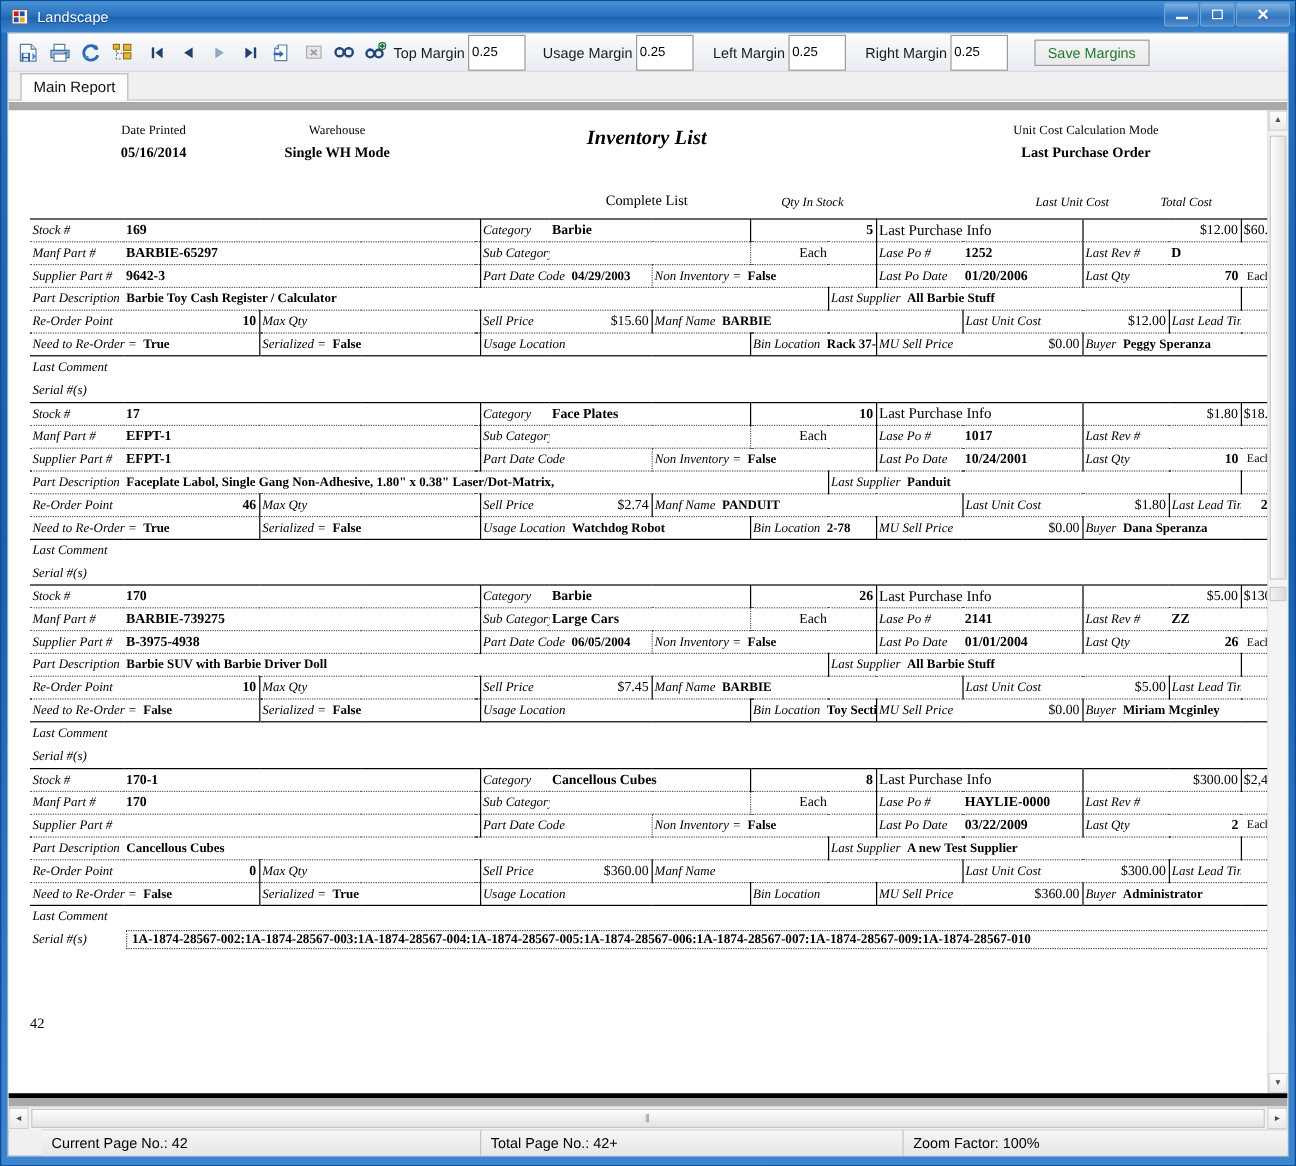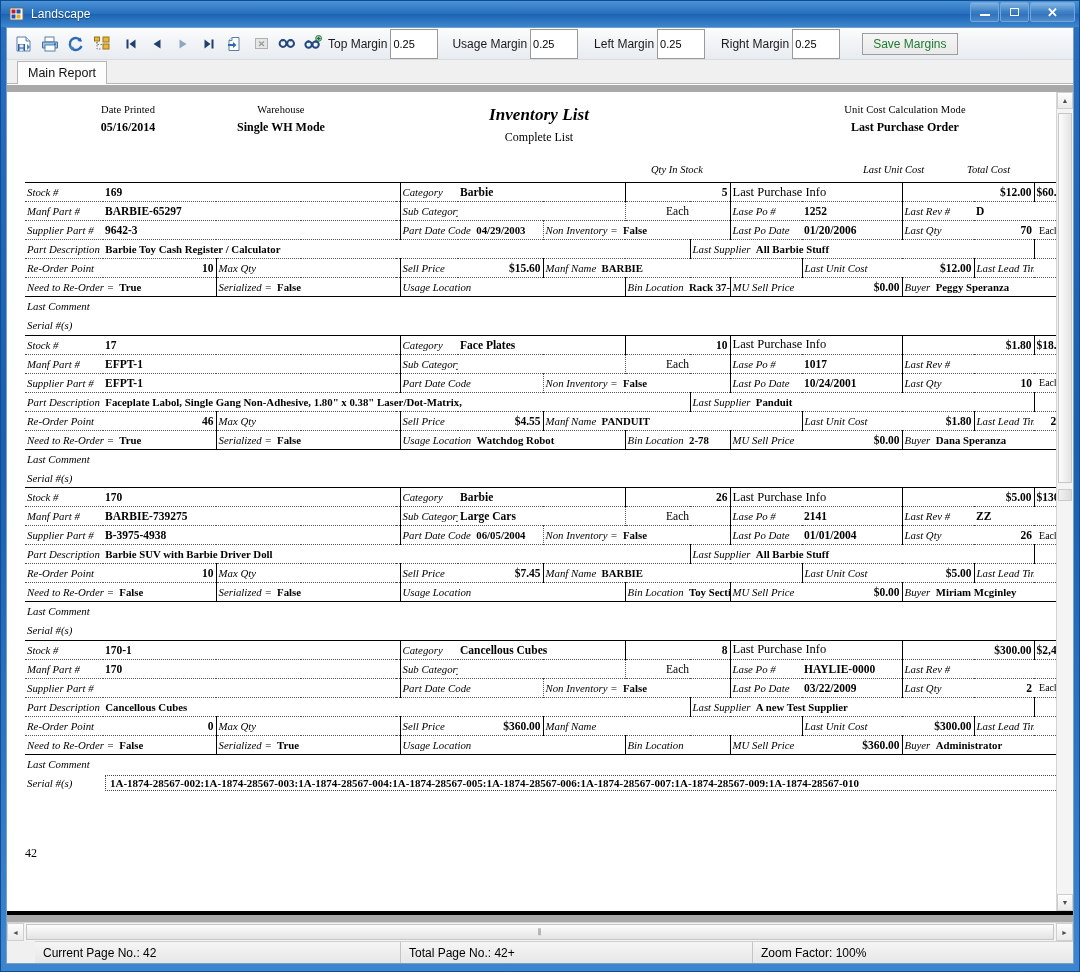--- a/index.html
+++ b/index.html
@@ -234,21 +234,21 @@
   .rh { position: absolute; text-align: center; line-height: 1.5; }
   .rh .lbl { font-size: 10.5px; color: #000; letter-spacing: .1px; }
   .rh .val { font-size: 12px; font-weight: bold; color: #000; }
   #rh-date { left: 38px; width: 130px; }
   #rh-wh   { left: 186px; width: 140px; }
   #rh-title { left: 400px; width: 228px; }
   #rh-title .lbl {
     font-size: 17px; font-style: italic; font-weight: bold;
     font-family: "Liberation Serif", serif;
   }
-  #rh-title .val { font-size: 12px; font-weight: normal; }
+  #rh-title .val { font-size: 12px; font-weight: normal; margin-top: 30px; }
   #rh-ucm  { right: 18px; width: 230px; }
 
   .col-head-row {
     position: relative; height: 18px;
     font-style: italic; font-size: 10.5px; color: #000;
   }
   .col-head-row span { position: absolute; bottom: 7px; white-space: nowrap; }
   #ch-qty  { left: 626px; }
   #ch-luc  { left: 838px; }
   #ch-tc   { left: 942px; }
@@ -264,21 +264,21 @@
   }
   table.rec td {
     padding: 0 2px;
     height: 19px;
     vertical-align: middle;
     white-space: nowrap;
     overflow: hidden;
   }
   .lb { font-style: italic; font-size: 10.8px; }
   .vl { font-weight: bold; font-size: 11.5px; }
-  .vl-r { font-weight: bold; text-align: right; margin-top: 26px; }
+  .vl-r { font-weight: normal; text-align: right; margin-top: 26px; }
   .num-r { text-align: right; font-weight: bold; }
   .ctr { text-align: center; }
 
   
   .bt-solid { border-top: 1.5px solid #000; }
   .bb-solid { border-bottom: 1.5px solid #000; }
   .bl-solid { border-left: 1px solid #000; }
   .bl-dot { border-left: 1px dotted #555; }
   .bb-dot { border-bottom: 1px dotted #555; }
 
@@ -639,21 +639,21 @@
                       <td class="lb bl-solid" colspan="5" style="border-right:1px solid #000">Last Supplier&nbsp;&nbsp;<b style="font-style:normal">Panduit</b></td>
                       <td class=""></td>
                     </tr>
                     <tr class="bb-dot">
                       <td class="lb">Re-Order Point</td>
                       <td class="num-r">46</td>
                       <td class="lb bl-solid">Max Qty</td>
                       <td class="num-r"></td>
                       <td class=""></td>
                       <td class="lb bl-solid">Sell Price</td>
-                      <td class="vl-r">$4.55</td>
+                      <td class="vl-r">$2.74</td>
                       <td class="lb bl-solid" colspan="4">Manf Name&nbsp;&nbsp;<b style="font-style:normal">PANDUIT</b></td>
                       <td class="lb bl-solid">Last Unit Cost</td>
                       <td class="vl-r">$1.80</td>
                       <td class="lb bl-solid">Last Lead Time</td>
                       <td class="num-r" colspan="2">23</td>
                     </tr>
                     <tr class="bb-solid">
                       <td class="lb" colspan="2">Need to Re-Order  =&nbsp;&nbsp;<b style="font-style:normal">True</b></td>
                       <td class="lb bl-solid" colspan="2">Serialized  =&nbsp;&nbsp;<b style="font-style:normal">False</b></td>
                       <td class=""></td>

